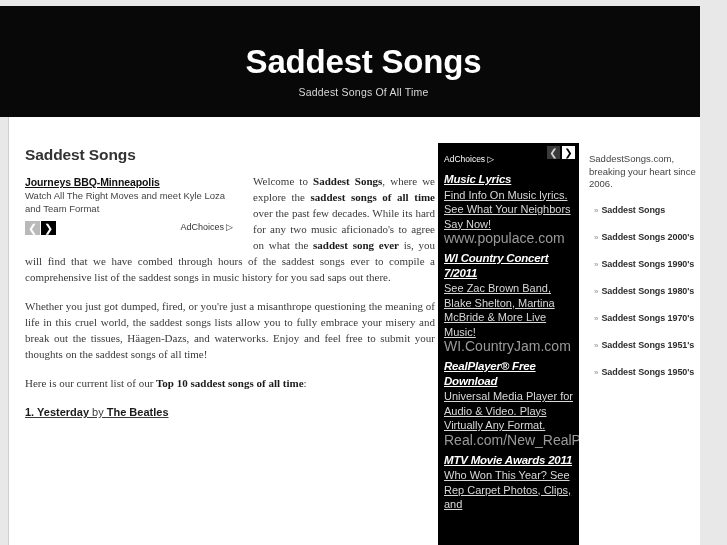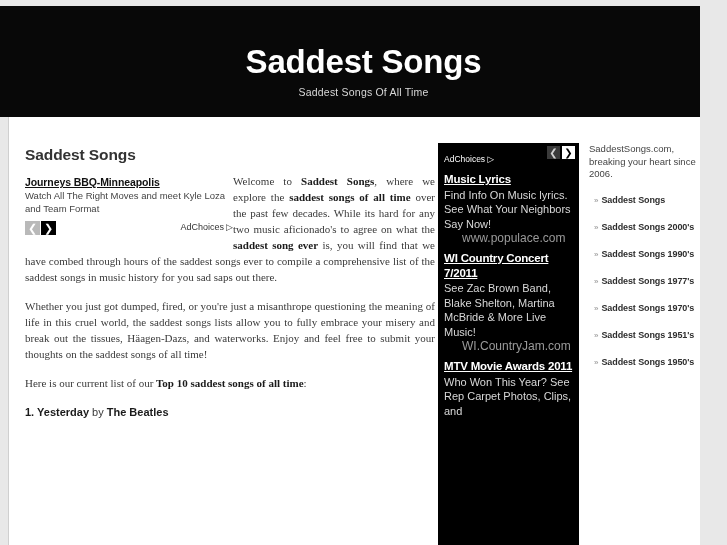--- a/index.html
+++ b/index.html
@@ -82,21 +82,21 @@
     margin: 29px 0 9px 0;
     font-size: 15.5px;
     font-weight: bold;
     color: #333333;
     letter-spacing: -0.1px;
   }
   
   .inline-ad {
     float: left;
     width: 208px;
-    margin: 2px 0 4px 0;
+    margin: 2px 20px 4px 0;
   }
   .inline-ad .ad-head {
     display: block;
     font-size: 10.5px;
     font-weight: bold;
     color: #111111;
     text-decoration: underline;
     letter-spacing: -0.1px;
     line-height: 14px;
   }
@@ -156,20 +156,21 @@
     font-family: Liberation Serif, serif;
   }
   .main-col p b, .main-col p strong {
     color: #1b1b1b;
   }
   .song-item {
     margin: 0 0 13px 0;
     font-size: 11px;
     line-height: 16px;
     color: #3a3a3a;
+    text-decoration: underline;
   }
   .song-item b { color: #1b1b1b; }
   
   .ad-unit {
     position: absolute;
     left: 429px;
     top: 26px;
     width: 141px;
     height: 402px;
     background: #000000;
@@ -209,41 +210,42 @@
   }
   .ad-entry { margin-bottom: 7px; }
   .ad-entry .title {
     display: block;
     font-size: 11.5px;
     font-weight: bold;
     color: #ffffff;
     text-decoration: underline;
     line-height: 14.5px;
     letter-spacing: -0.2px;
+    font-style: italic;
   }
   .ad-entry .desc {
     font-size: 11px;
     color: #d8d8d8;
     line-height: 14.5px;
     margin-top: 1px;
+    text-decoration: underline;
   }
   .ad-entry .url {
-    font-size: 12px;
+    font-size: 14px;
     color: #9a9a9a;
     line-height: 12px;
     margin-top: 1px;
-    margin-left: 18px;
   }
   
   .sidebar {
     position: absolute;
     left: 580px;
     top: 0;
     width: 122px;
-    padding-top: 26px;
+    padding-top: 36px;
     box-sizing: border-box;
   }
   .tagline {
     font-size: 9.5px;
     color: #444444;
     line-height: 12.5px;
     margin: 0 4px 11px 0;
   }
   .nav-list {
     list-style: none;
@@ -327,36 +329,41 @@
           <div class="desc">Find Info On Music lyrics. See What Your Neighbors Say Now!</div>
           <div class="url">www.populace.com</div>
         </div>
 
         <div class="ad-entry">
           <a class="title" href="#">WI Country Concert 7/2011</a>
           <div class="desc">See Zac Brown Band, Blake Shelton, Martina McBride &amp; More Live Music!</div>
           <div class="url">WI.CountryJam.com</div>
         </div>
 
+        <div class="ad-entry">
+          <a class="title" href="#">RealPlayer® Free Download</a>
+          <div class="desc">Universal Media Player for Audio &amp; Video. Plays Virtually Any Format.</div>
+          <div class="url">Real.com/New_RealPlayer</div>
+        </div>
 
         <div class="ad-entry">
           <a class="title" href="#">MTV Movie Awards 2011</a>
           <div class="desc">Who Won This Year? See Rep Carpet Photos, Clips, and</div>
         </div>
 
       </div>
     </div>
 
     <div class="sidebar">
       <div class="tagline">SaddestSongs.com, breaking your heart since 2006.</div>
       <ul class="nav-list">
         <li><span class="bullet">»</span><span class="lbl">Saddest Songs</span></li>
         <li><span class="bullet">»</span><span class="lbl">Saddest Songs 2000's</span></li>
         <li><span class="bullet">»</span><span class="lbl">Saddest Songs 1990's</span></li>
-        <li><span class="bullet">»</span><span class="lbl">Saddest Songs 1977's</span></li>
+        <li><span class="bullet">»</span><span class="lbl">Saddest Songs 1980's</span></li>
         <li><span class="bullet">»</span><span class="lbl">Saddest Songs 1970's</span></li>
         <li><span class="bullet">»</span><span class="lbl">Saddest Songs 1951's</span></li>
         <li><span class="bullet">»</span><span class="lbl">Saddest Songs 1950's</span></li>
       </ul>
     </div>
 
   </div>
 </div>
 
 </body></html>

